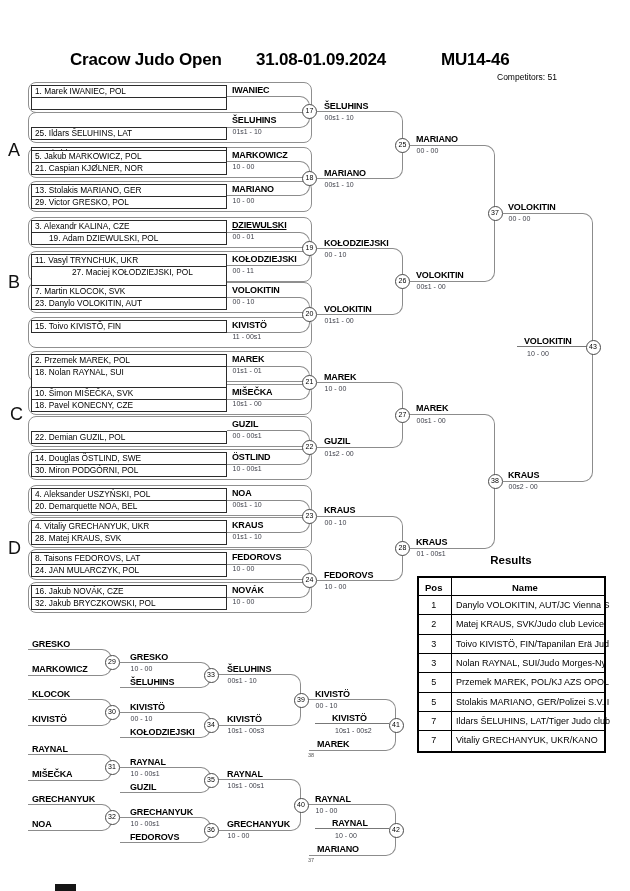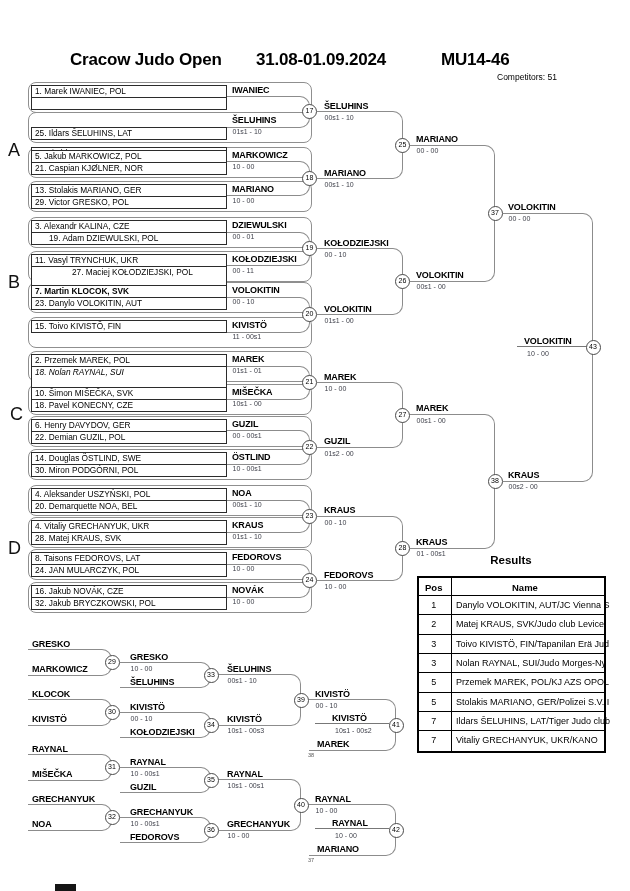--- a/index.html
+++ b/index.html
@@ -57,48 +57,47 @@
     <div class="wname" style="left: 232px; top: 149.5px;">MARKOWICZ</div>
     <div class="wscore" style="left: 232.5px; top: 162.8px;">10 - 00</div>
     <div class="pair-outline" style="left: 28px; top: 180.8px; width: 284px; height: 30.8px;"></div>
     <div class="slot-box" style="left: 31px; top: 183.5px; width: 196px; height: 13px;">13. Stolakis MARIANO, GER</div>
     <div class="slot-box" style="left: 31px; top: 195.7px; width: 196px; height: 13px;">29. Victor GRESKO, POL</div>
     <div class="wname" style="left: 232px; top: 183.5px;">MARIANO</div>
     <div class="wscore" style="left: 232.5px; top: 196.8px;">10 - 00</div>
     <div class="pair-outline" style="left: 28px; top: 217.3px; width: 284px; height: 30.8px;"></div>
     <div class="slot-box" style="left: 31px; top: 220px; width: 196px; height: 13px;">3. Alexandr KALINA, CZE</div>
     <div class="slot-box" style="left: 31px; top: 232.2px; width: 196px; height: 13px; padding-left: 17px;">19. Adam DZIEWULSKI, POL</div>
-    <div class="wname" style="left: 232px; top: 220px;">DZIEWULSKI</div>
+    <div class="wname" style="left: 232px; top: 220px; text-decoration: underline;">DZIEWULSKI</div>
     <div class="wscore" style="left: 232.5px; top: 233.3px;">00 - 01</div>
     <div class="pair-outline" style="left: 28px; top: 250.8px; width: 284px; height: 30.8px;"></div>
     <div class="slot-box" style="left: 31px; top: 253.5px; width: 196px; height: 13px;">11. Vasyl TRYNCHUK, UKR</div>
     <div class="slot-box" style="left: 31px; top: 265.7px; width: 196px; height: 27px; padding-left: 40px;">27. Maciej KOŁODZIEJSKI, POL</div>
     <div class="wname" style="left: 232px; top: 253.5px;">KOŁODZIEJSKI</div>
     <div class="wscore" style="left: 232.5px; top: 266.8px;">00 - 11</div>
     <div class="pair-outline" style="left: 28px; top: 282.3px; width: 284px; height: 30.8px;"></div>
-    <div class="slot-box" style="left: 31px; top: 285px; width: 196px; height: 18px; font-weight: bold;">7. Martin KLOCOK, SVK</div>
+    <div class="slot-box" style="left: 31px; top: 285px; width: 196px; height: 18px;">7. Martin KLOCOK, SVK</div>
     <div class="slot-box" style="left: 31px; top: 297.2px; width: 196px; height: 13px;">23. Danylo VOLOKITIN, AUT</div>
     <div class="wname" style="left: 232px; top: 285px;">VOLOKITIN</div>
     <div class="wscore" style="left: 232.5px; top: 298.3px;">00 - 10</div>
     <div class="pair-outline" style="left: 28px; top: 317.3px; width: 284px; height: 30.8px;"></div>
     <div class="slot-box" style="left: 31px; top: 320px; width: 196px; height: 13px;">15. Toivo KIVISTÖ, FIN</div>
     <div class="wname" style="left: 232px; top: 320px;">KIVISTÖ</div>
     <div class="wscore" style="left: 232.5px; top: 333.3px;">11 - 00s1</div>
     <div class="pair-outline" style="left: 28px; top: 351.3px; width: 284px; height: 30.8px;"></div>
     <div class="slot-box" style="left: 31px; top: 354px; width: 196px; height: 13px;">2. Przemek MAREK, POL</div>
-    <div class="slot-box" style="left: 31px; top: 366.2px; width: 196px; height: 23px; font-style: italic;">18. Nolan RAYNAL, SUI</div>
+    <div class="slot-box" style="left: 31px; top: 366.2px; width: 196px; height: 23px;">18. Nolan RAYNAL, SUI</div>
     <div class="wname" style="left: 232px; top: 354px;">MAREK</div>
     <div class="wscore" style="left: 232.5px; top: 367.3px;">01s1 - 01</div>
     <div class="pair-outline" style="left: 28px; top: 384.3px; width: 284px; height: 30.8px;"></div>
     <div class="slot-box" style="left: 31px; top: 387px; width: 196px; height: 13px;">10. Šimon MIŠEČKA, SVK</div>
     <div class="slot-box" style="left: 31px; top: 399.2px; width: 196px; height: 13px;">18. Pavel KONECNY, CZE</div>
     <div class="wname" style="left: 232px; top: 387px;">MIŠEČKA</div>
     <div class="wscore" style="left: 232.5px; top: 400.3px;">10s1 - 00</div>
     <div class="pair-outline" style="left: 28px; top: 415.8px; width: 284px; height: 30.8px;"></div>
-    <div class="slot-box" style="left: 31px; top: 418.5px; width: 196px; height: 13px;">6. Henry DAVYDOV, GER</div>
     <div class="slot-box" style="left: 31px; top: 430.7px; width: 196px; height: 13px;">22. Demian GUZIL, POL</div>
     <div class="wname" style="left: 232px; top: 418.5px;">GUZIL</div>
     <div class="wscore" style="left: 232.5px; top: 431.8px;">00 - 00s1</div>
     <div class="pair-outline" style="left: 28px; top: 449.3px; width: 284px; height: 30.8px;"></div>
     <div class="slot-box" style="left: 31px; top: 452px; width: 196px; height: 13px;">14. Douglas ÖSTLIND, SWE</div>
     <div class="slot-box" style="left: 31px; top: 464.2px; width: 196px; height: 13px;">30. Miron PODGÓRNI, POL</div>
     <div class="wname" style="left: 232px; top: 452px;">ÖSTLIND</div>
     <div class="wscore" style="left: 232.5px; top: 465.3px;">10 - 00s1</div>
     <div class="pair-outline" style="left: 28px; top: 485.3px; width: 284px; height: 30.8px;"></div>
     <div class="slot-box" style="left: 31px; top: 488px; width: 196px; height: 13px;">4. Aleksander USZYŃSKI, POL</div>

